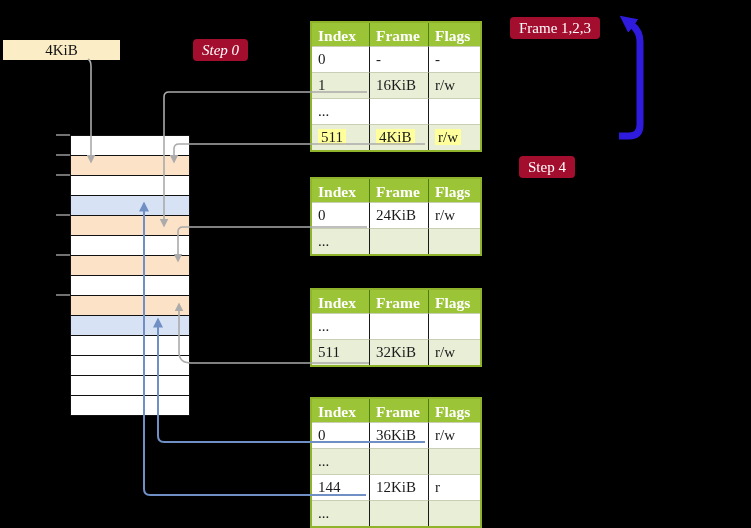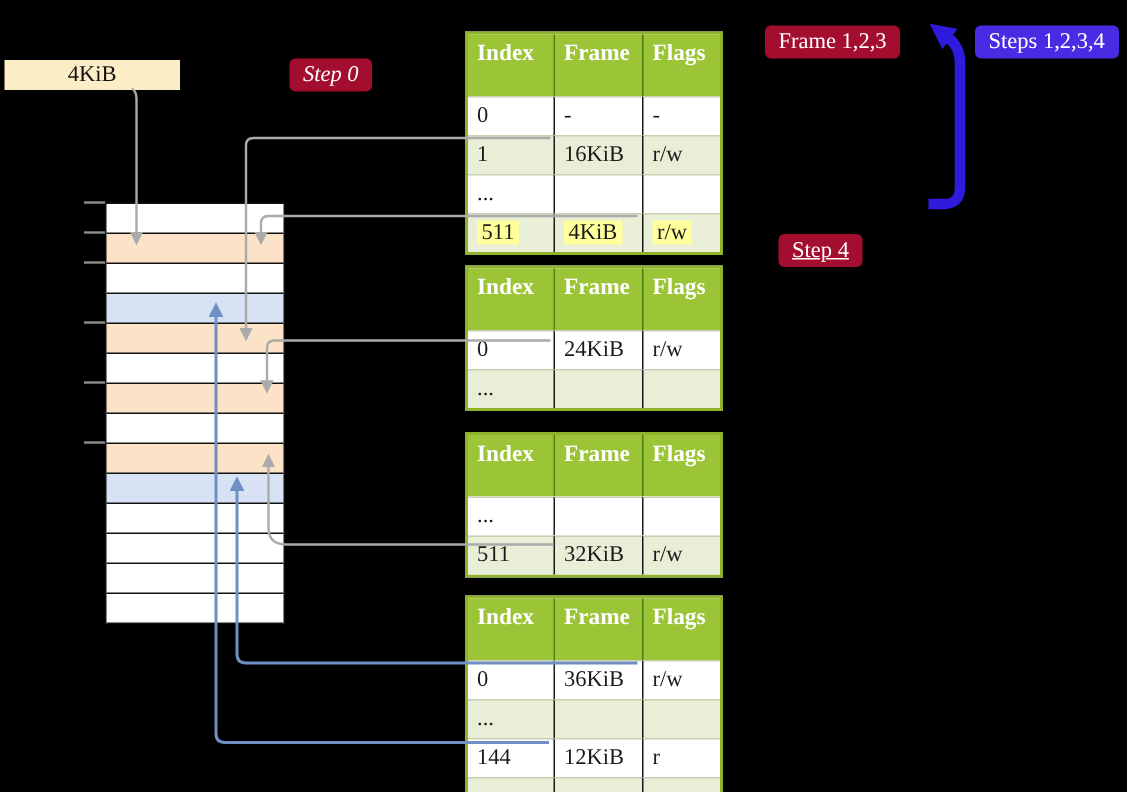--- a/index.html
+++ b/index.html
@@ -18,21 +18,21 @@
   .stack{position:absolute;left:70px;top:135px;width:120px;
          border:1px solid #111;border-bottom:none;box-sizing:border-box;}
   .stack .mrow{height:19px;border-bottom:1px solid #111;}
   .mrow.white{background:var(--pwhite);}
   .mrow.peach{background:var(--ppeach);}
   .mrow.blue{background:var(--pblue);}
   
   .ptable{position:absolute;left:310px;border:2px solid var(--tborder);
           display:grid;grid-template-columns:57px 59px 52px;background:#fff;}
   .ptable .hcell{background:var(--tgreen);color:#fff;font-weight:bold;
-                 font-size:15.5px;height:41px;line-height:25px;padding-left:6px;}
+                 font-size:15.5px;height:23px;line-height:25px;padding-left:6px;}
   .ptable .hcell.c1,.ptable .hcell.c2{border-left:1px solid #4d7c0f;}
   .ptable .cell{font-size:15px;height:25px;line-height:24px;padding-left:6px;
                 color:#1a1a1a;border-top:1px solid #c9cfb4;background:#fff;}
   .ptable .cell.c1,.ptable .cell.c2{border-left:1px solid #1a1a1a;}
   .ptable .cell.shaded{background:var(--tshade);}
   .hl{background:var(--yellow);padding:0 3px;}
   
   #overlay{position:absolute;left:0;top:0;pointer-events:none;}
   .c-grey{stroke:var(--cgrey);stroke-width:1.6;fill:none;}
   .c-blue{stroke:var(--cblue);stroke-width:2;fill:none;}
@@ -63,22 +63,21 @@
       <div class="mrow white"></div>
       <div class="mrow white"></div>
     </div>
 
   <div class="size-box">
     <span>4KiB</span>
   </div>
 
   <div class="steplab lab-red" style="left:193px;top:39px;font-style:italic;">Step 0</div>
   <div class="steplab lab-red" style="left:510px;top:17px;">Frame 1,2,3</div>
-  <div class="steplab lab-blue" style="left:650px;top:17px;">Steps 1,2,3,4</div>
-  <div class="steplab lab-red" style="left:519px;top:156px;text-decoration:underline;">Step 4</div>
+  <div class="steplab lab-red" style="left:519px;top:156px;">Step 4</div>
 
   <div class="ptable" id="tbl-0" style="top:21px;">
       <div class="hcell c0">Index</div>
       <div class="hcell c1">Frame</div>
       <div class="hcell c2">Flags</div>
       <div class="cell c0">0</div>
       <div class="cell c1">-</div>
       <div class="cell c2">-</div>
       <div class="cell c0 shaded">1</div>
       <div class="cell c1 shaded">16KiB</div>

